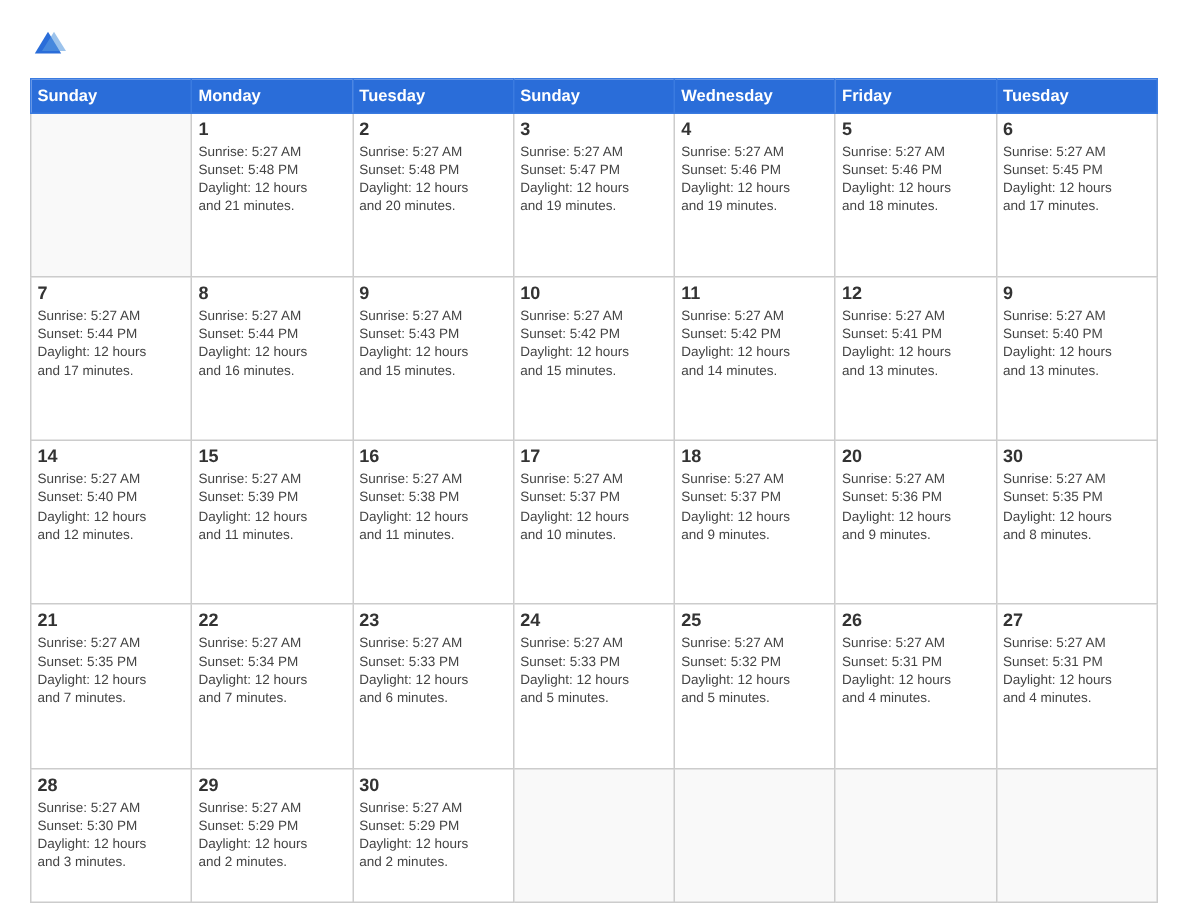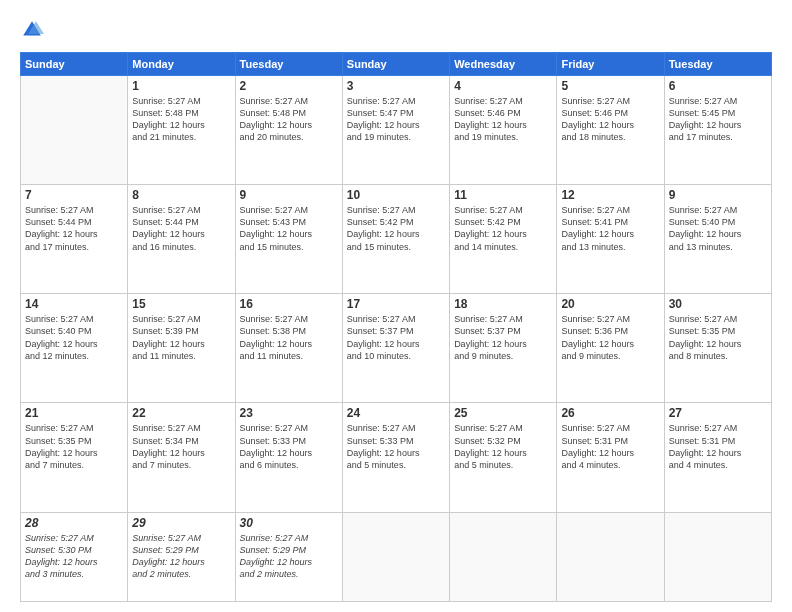--- a/index.html
+++ b/index.html
@@ -95,21 +95,20 @@
     .day-info {
       font-size: 9px;
       color: #444;
       line-height: 1.35;
     }
     .empty-cell {
       background: #f9f9f9;
     }
     .last-row td {
       height: 72px;
-      font-style: italic;
     }
   </style>
 </head>
 <body>
 
 <div class="page">
   <div class="header">
     <div class="logo">
       <svg class="logo-icon" viewBox="0 0 30 30">
         <polygon points="15,4 26,22 4,22" fill="#2a6dd9"></polygon>

